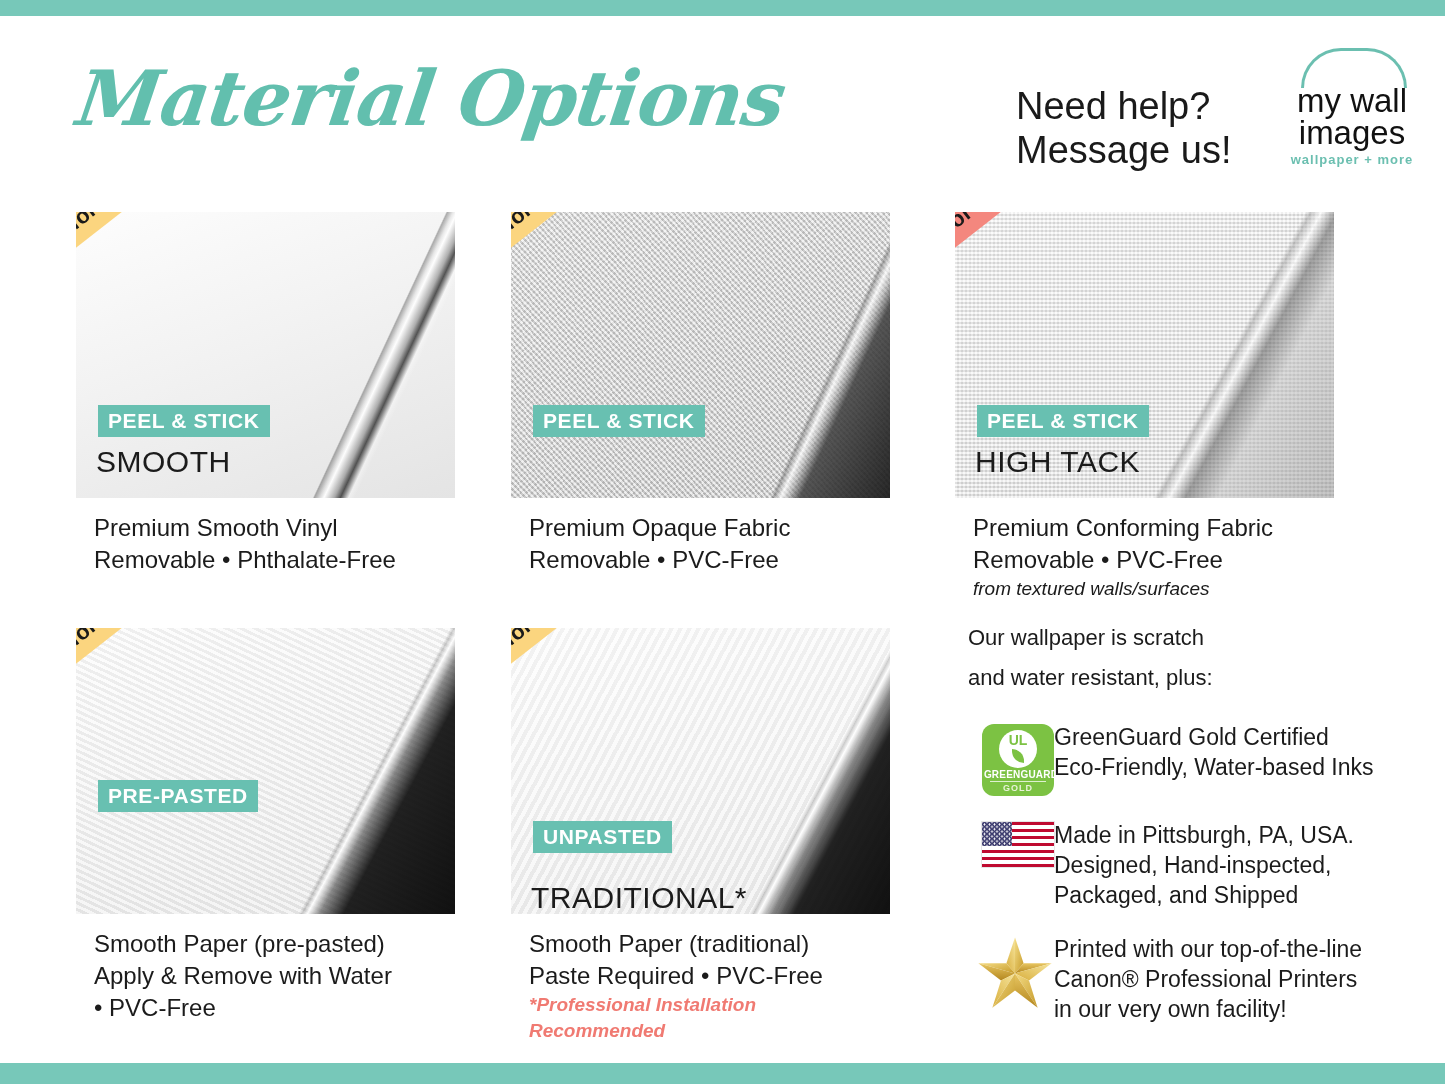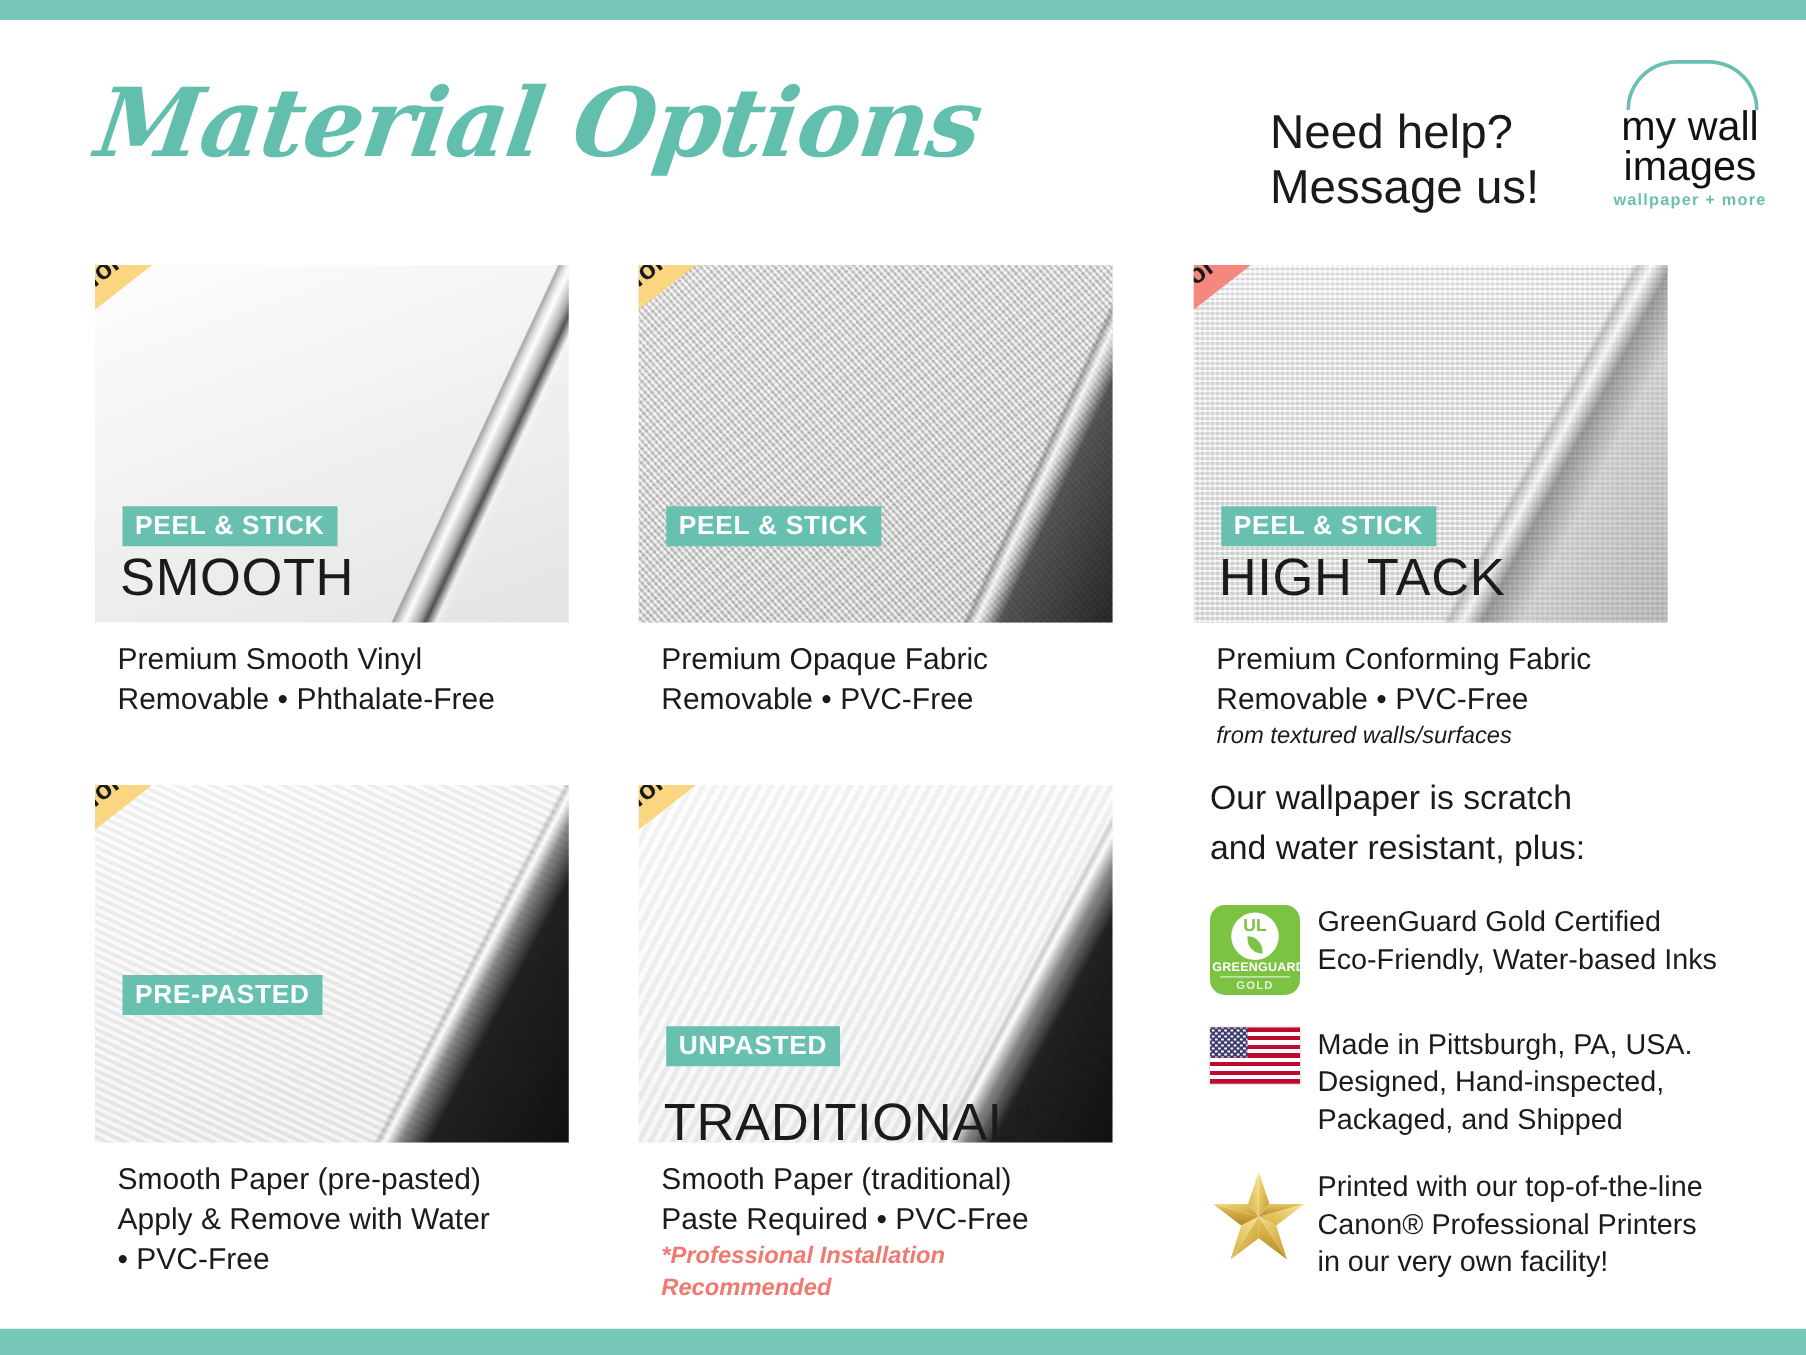--- a/index.html
+++ b/index.html
@@ -182,21 +182,21 @@
     color: #ffffff;
     font-size: 21px;
     font-weight: 700;
     letter-spacing: 0.6px;
     padding: 5px 10px 6px 10px;
     line-height: 1;
   }
   .mat-name {
     position: absolute;
     left: 20px;
-    font-size: 42px;
+    font-size: 30px;
     font-weight: 300;
     color: #1b1b1b;
     line-height: 44px;
     letter-spacing: 0.5px;
     white-space: pre-line;
   }
   .card-desc {
     margin-top: 14px;
     padding-left: 18px;
     font-size: 24px;
@@ -213,37 +213,37 @@
   }
   .card-note.warn { color: #f07a72; font-weight: 600; }
 
   
   .features {
     position: absolute;
     left: 968px; top: 618px;
     width: 440px;
   }
   .features-head {
-    font-size: 27px;
+    font-size: 22px;
     line-height: 40px;
     color: #1b1b1b;
     white-space: pre-line;
     margin-bottom: 22px;
     font-weight: 400;
   }
   .feature-row {
     display: flex;
     align-items: flex-start;
     margin-bottom: 22px;
   }
   .feature-icon {
     width: 86px;
     flex: 0 0 86px;
     display: flex;
-    justify-content: flex-start;
+    justify-content: flex-end;
     align-items: flex-start;
     padding-top: 4px;
   }
   .feature-text {
     font-size: 23px;
     line-height: 30px;
     color: #1b1b1b;
     white-space: pre-line;
     padding-top: 2px;
   }

